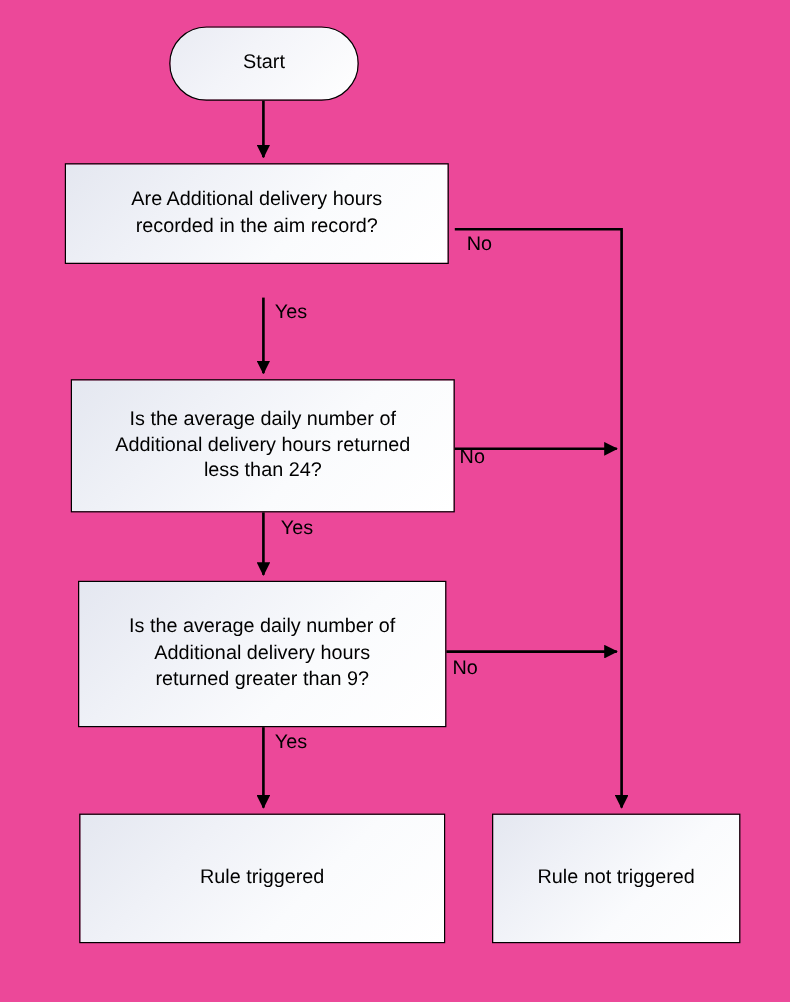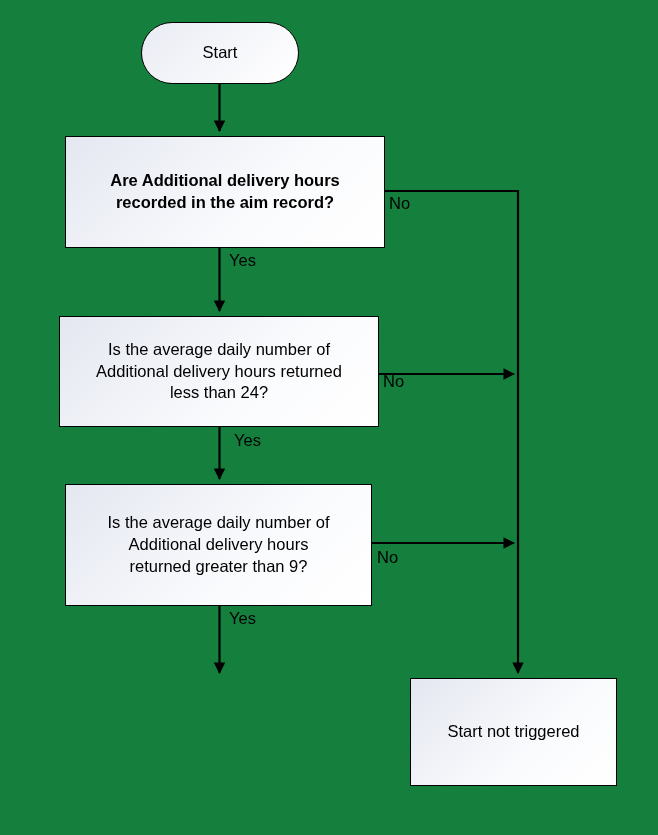--- a/index.html
+++ b/index.html
@@ -10,21 +10,21 @@
   body {
     width: 658px;
     height: 835px;
     font-family: "Liberation Sans", sans-serif;
     overflow: hidden;
   }
   #canvas {
     position: relative;
     width: 658px;
     height: 835px;
-    background: #15803d;
+    background: #ec4899;
   }
   svg.edges {
     position: absolute;
     left: 0;
     top: 0;
     width: 658px;
     height: 835px;
     pointer-events: none;
   }
   .node {
@@ -51,21 +51,21 @@
   }
   .edge-label {
     position: absolute;
     font-size: 16.5px;
     color: #000000;
     white-space: nowrap;
     line-height: 1;
     text-align: right;
   }
   #start-node { left: 141px; top: 22px; width: 158px; height: 62px; }
-  #decision-1 { left: 65px; top: 136px; width: 320px; height: 112px; font-weight: bold; }
+  #decision-1 { left: 54px; top: 136px; width: 320px; height: 84px; }
   #decision-2 { left: 59px; top: 316px; width: 320px; height: 111px; }
   #decision-3 { left: 65px; top: 484px; width: 307px; height: 122px; }
   #outcome-triggered { left: 66px; top: 678px; width: 305px; height: 108px; }
   #outcome-not-triggered { left: 410px; top: 678px; width: 207px; height: 108px; }
 </style>
 </head>
 <body>
 
 <div id="canvas">
 
@@ -105,23 +105,26 @@
 Additional delivery hours returned
 less than 24?</span>
   </div>
 
   <div class="node" id="decision-3">
     <span class="label">Is the average daily number of
 Additional delivery hours
 returned greater than 9?</span>
   </div>
 
+  <div class="node" id="outcome-triggered">
+    <span class="label">Rule triggered</span>
+  </div>
 
   <div class="node" id="outcome-not-triggered">
-    <span class="label">Start not triggered</span>
+    <span class="label">Rule not triggered</span>
   </div>
 
   <span class="edge-label" style="left: 389px; top: 195px;">No</span>
   <span class="edge-label" style="left: 229px; top: 252px;">Yes</span>
   <span class="edge-label" style="left: 383px; top: 373px;">No</span>
   <span class="edge-label" style="left: 234px; top: 432px;">Yes</span>
   <span class="edge-label" style="left: 377px; top: 549px;">No</span>
   <span class="edge-label" style="left: 229px; top: 610px;">Yes</span>
 
 </div>

